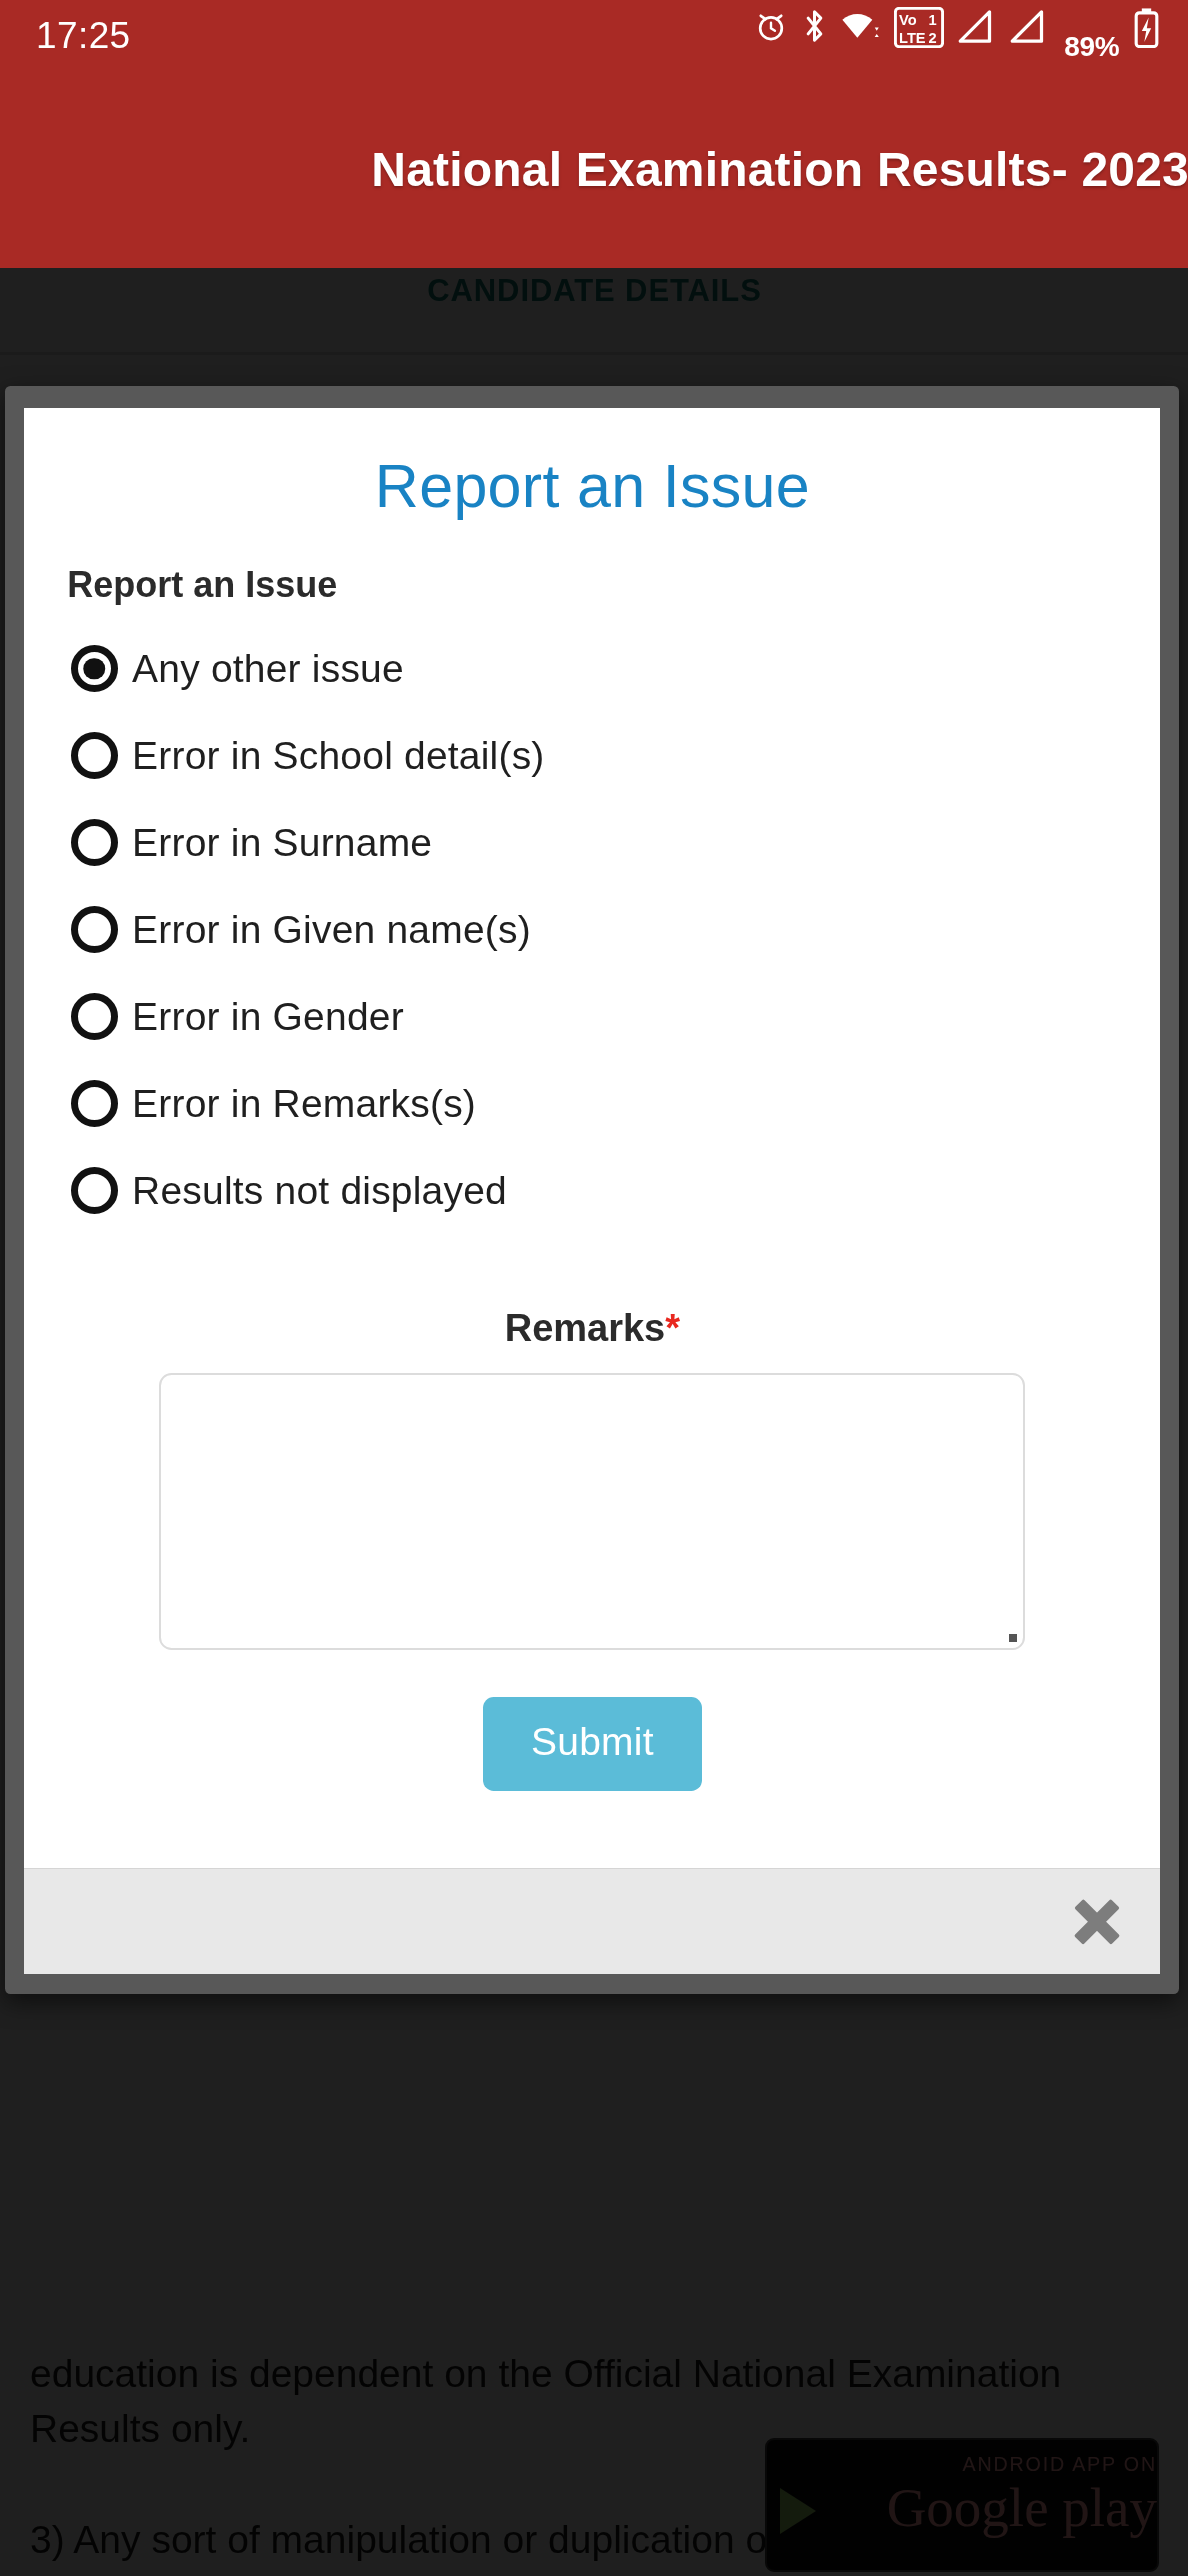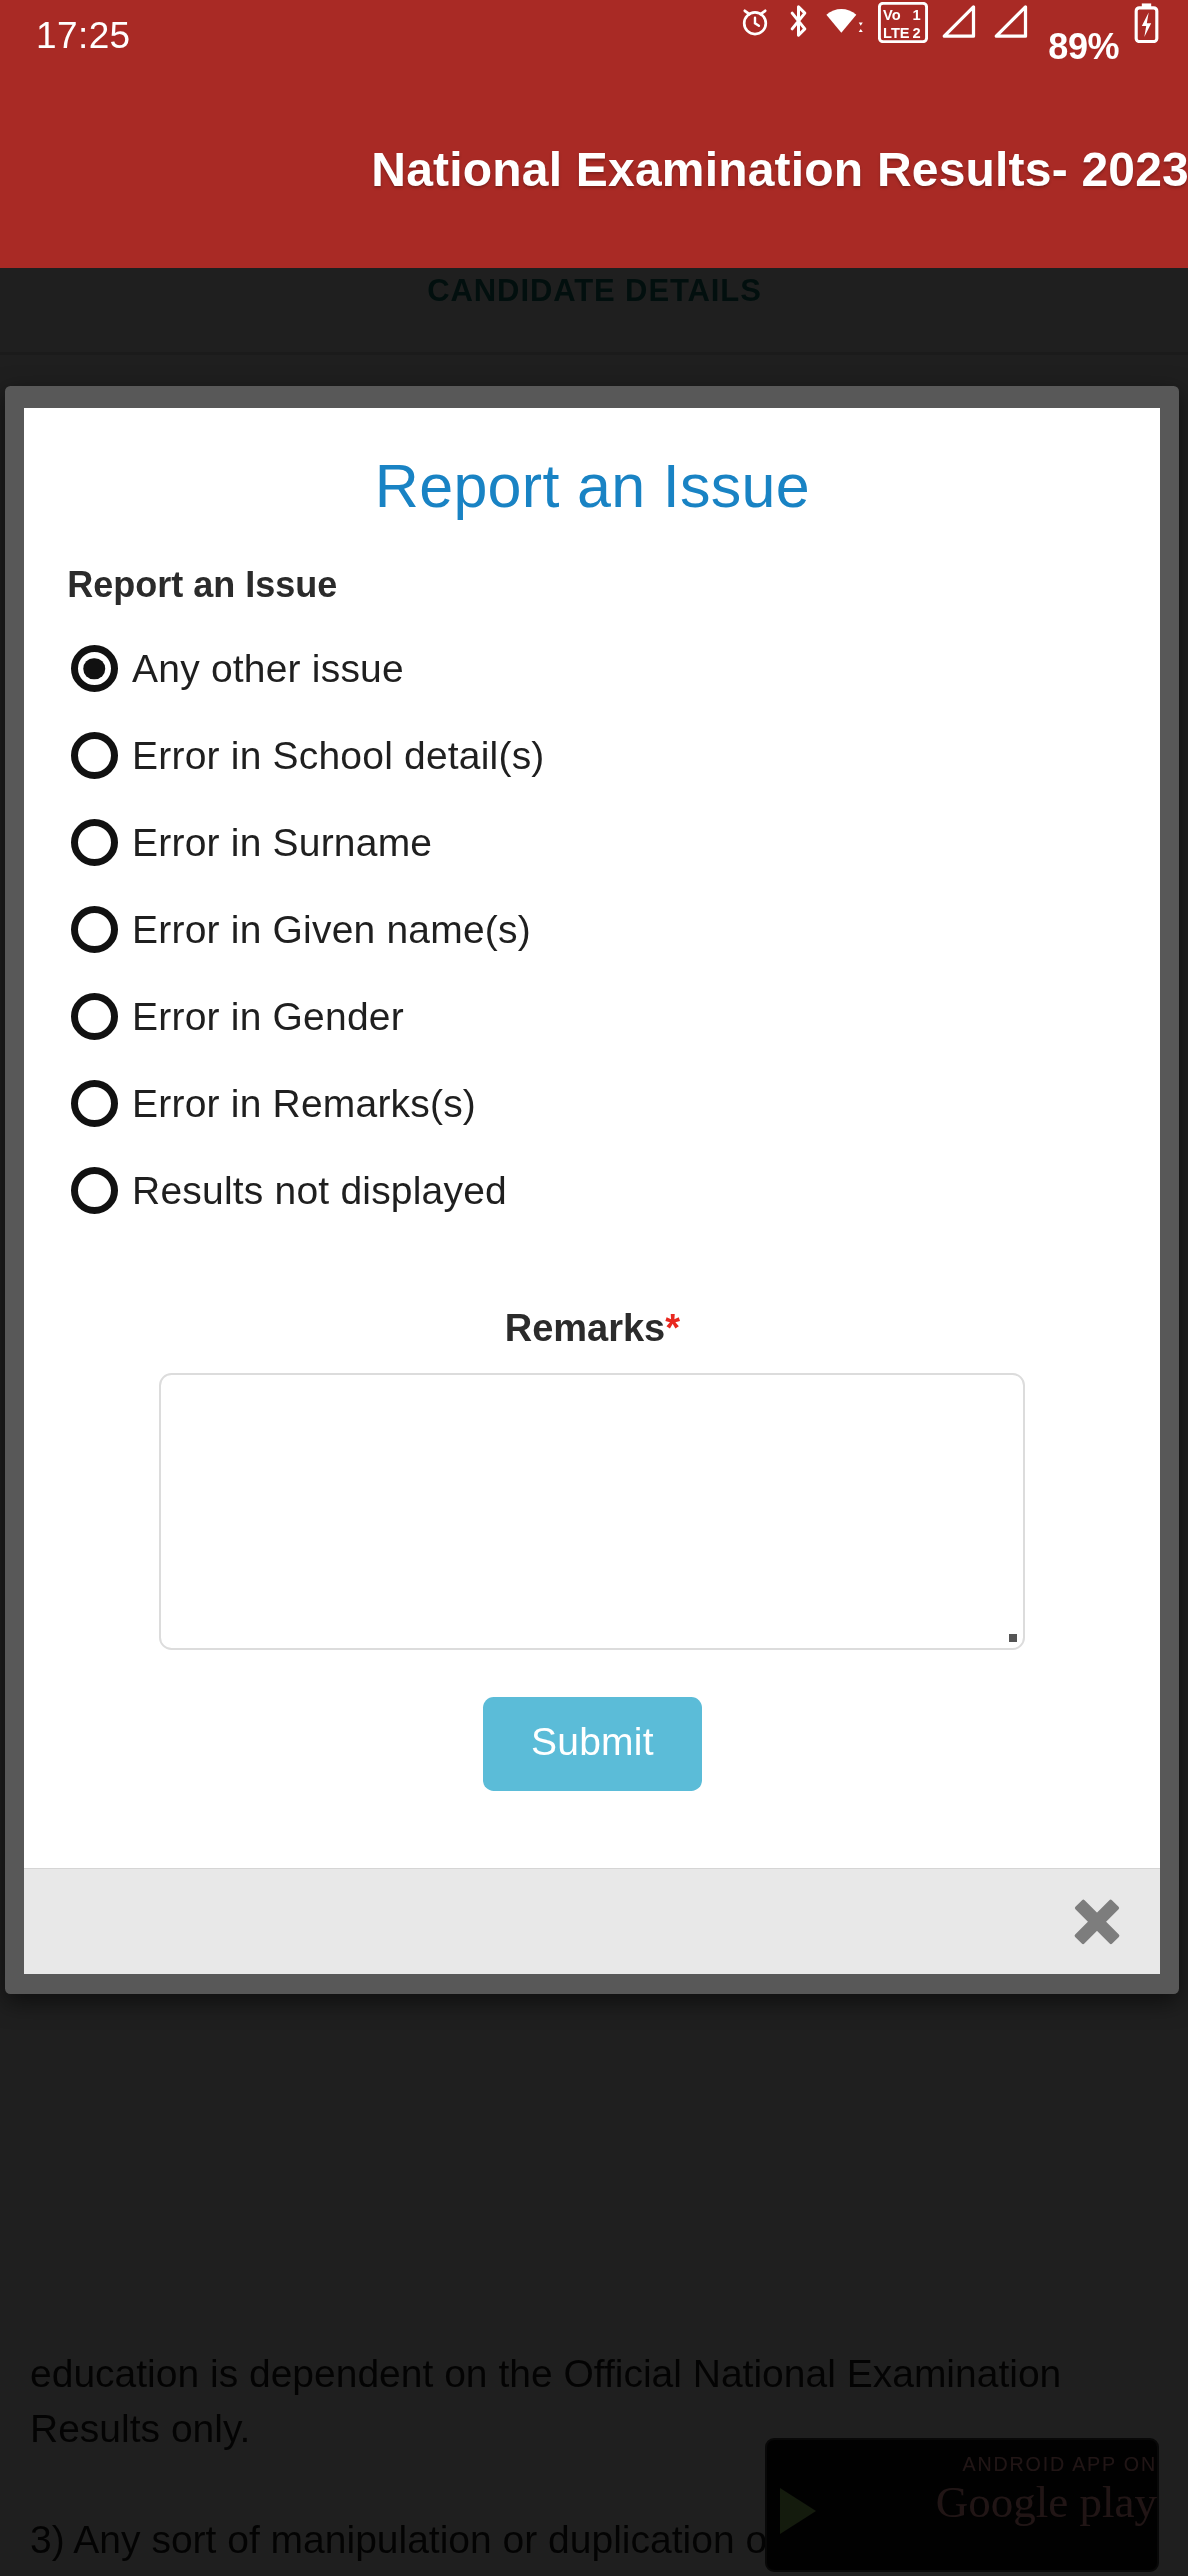--- a/index.html
+++ b/index.html
@@ -24,21 +24,21 @@
     padding:0 30px 0 36px;
     color:#fff;
   }
   .clock{
     font-size:37px; font-weight:400; letter-spacing:0.4px;
     line-height:1; color:#ffffff;
   }
   .sysicons{ display:flex; align-items:flex-start; gap:13px; }
   .sysicons svg{ display:block; }
   .battpct{
-    font-size:36px; font-weight:700; letter-spacing:-0.4px;
+    font-size:28px; font-weight:700; letter-spacing:-0.4px;
     margin-left:3.6px; margin-right:1.8px;margin-top:24px;
   }
 
   
   .appbar{
     position:absolute; top:70px; left:0; right:0; height:199px;
     background:#a92a25;
     display:flex; align-items:center; justify-content:flex-end;
   }
   .appbar-title{
@@ -80,21 +80,21 @@
     font-size:39px; line-height:1.42; color:#1a1a1a;
   }
   .bg-para.second{ margin-top:55px; }
   .bg-playbadge{
     position:absolute; right:30px; bottom:4px;
     width:394px; height:134px; background:#0b0b0b;
     border:2.7px solid #3a3a3a; border-radius:9px;
     padding:12.5px 0 0 57px; color:#fca5a5;text-align:right;
   }
   .bg-playbadge .small{ font-size:19.7px; letter-spacing:1.8px; }
-  .bg-playbadge .big{ font-size:45px; font-family:"Liberation Serif", serif;margin-left:28px; }
+  .bg-playbadge .big{ font-size:55px; font-family:"Liberation Serif", serif;margin-left:28px; }
   .bg-playtri{
     position:absolute; left:12.5px; top:48px;
     width:0; height:0;
     border-top:23px solid transparent;
     border-bottom:23px solid transparent;
     border-left:36px solid #9c6;
   }
 
   
   .modal-frame{

